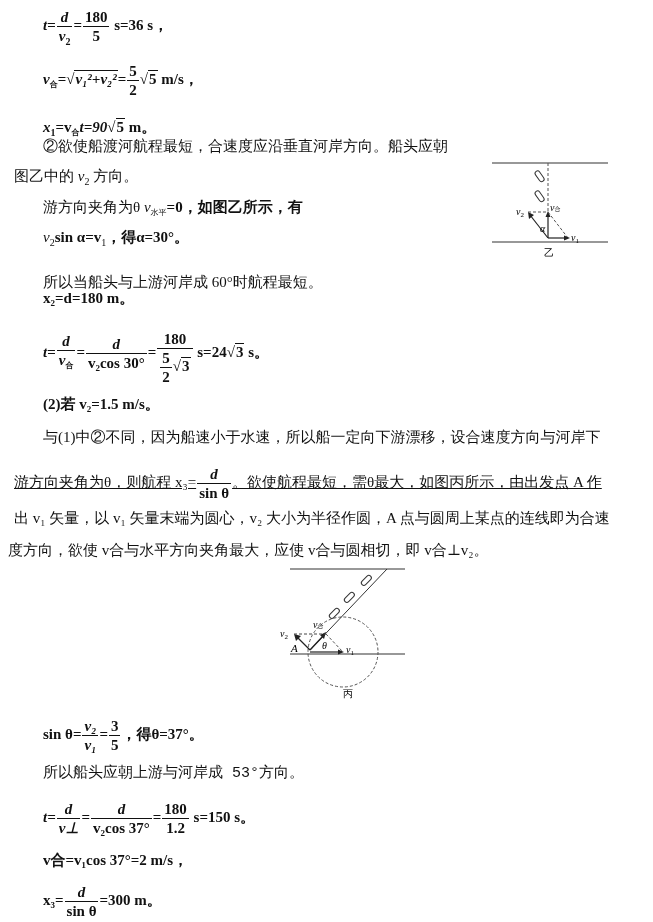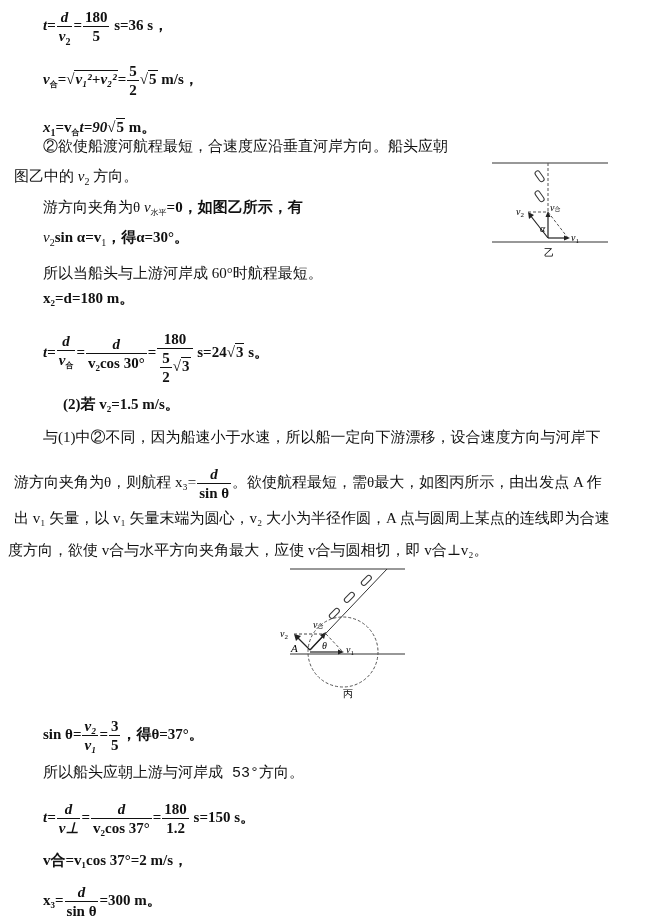--- a/index.html
+++ b/index.html
@@ -42,32 +42,32 @@
 </div>
 
 <div class="line" style="left:43px; top:198px;">
   <span>游方向夹角为θ </span><span class="v">v</span><span class="hz">水平</span><span class="b">=0，如图乙所示，有</span>
 </div>
 
 <div class="line" style="left:43px; top:228px;">
   <span class="v">v</span><sub>2</sub><span class="b">sin α=v</span><sub>1</sub><span class="b">，得α=30°。</span>
 </div>
 
-<div class="line" style="left:43px; top:264px;">所以当船头与上游河岸成 60°时航程最短。</div>
+<div class="line" style="left:43px; top:273px;">所以当船头与上游河岸成 60°时航程最短。</div>
 
 <div class="line b" style="left:43px; top:289px;">x₂=d=180 m。</div>
 
 <div class="line b" style="left:43px; top:330px;">
   <span class="v">t</span>=<span class="frac"><span class="num v">d</span><span><span class="v">v</span><span class="hz">合</span></span></span>=<span class="frac"><span class="num v">d</span><span>v₂cos 30°</span></span>=<span class="frac" style="vertical-align:-14px;"><span class="num">180</span><span><span class="frac"><span class="num">5</span><span>2</span></span><span class="sqrt">√<span class="rad">3</span></span></span></span><span> s=24</span><span class="sqrt">√<span class="rad">3</span></span><span> s。</span>
 </div>
 
-<div class="line b" style="left:43px; top:395px;margin-left:20px;">(2)若 v₂=1.5 m/s。</div>
+<div class="line b" style="left:43px; top:395px;">(2)若 v₂=1.5 m/s。</div>
 
 <div class="line" style="left:43px; top:428px;">与(1)中②不同，因为船速小于水速，所以船一定向下游漂移，设合速度方向与河岸下</div>
-<div class="line" style="left:14px; top:465px;">
+<div class="line" style="left:14px; top:465px;text-decoration:underline;">
   <span>游方向夹角为θ，则航程 x₃=</span><span class="frac b"><span class="num v">d</span><span>sin θ</span></span><span>。欲使航程最短，需θ最大，如图丙所示，由出发点 A 作</span>
 </div>
 <div class="line" style="left:14px; top:509px;">出 v₁ 矢量，以 v₁ 矢量末端为圆心，v₂ 大小为半径作圆，A 点与圆周上某点的连线即为合速</div>
 <div class="line" style="left:8px; top:541px;">度方向，欲使 v合与水平方向夹角最大，应使 v合与圆相切，即 v合⊥v₂。</div>
 
 <div class="line b" style="left:43px; top:717px;">
   <span>sin θ=</span><span class="frac"><span class="num v">v₂</span><span class="v">v₁</span></span>=<span class="frac"><span class="num">3</span><span>5</span></span><span>，得θ=37°。</span>
 </div>
 
 <div class="line" style="left:43px; top:765px;font-family:Liberation Mono, monospace;">所以船头应朝上游与河岸成 53°方向。</div>

